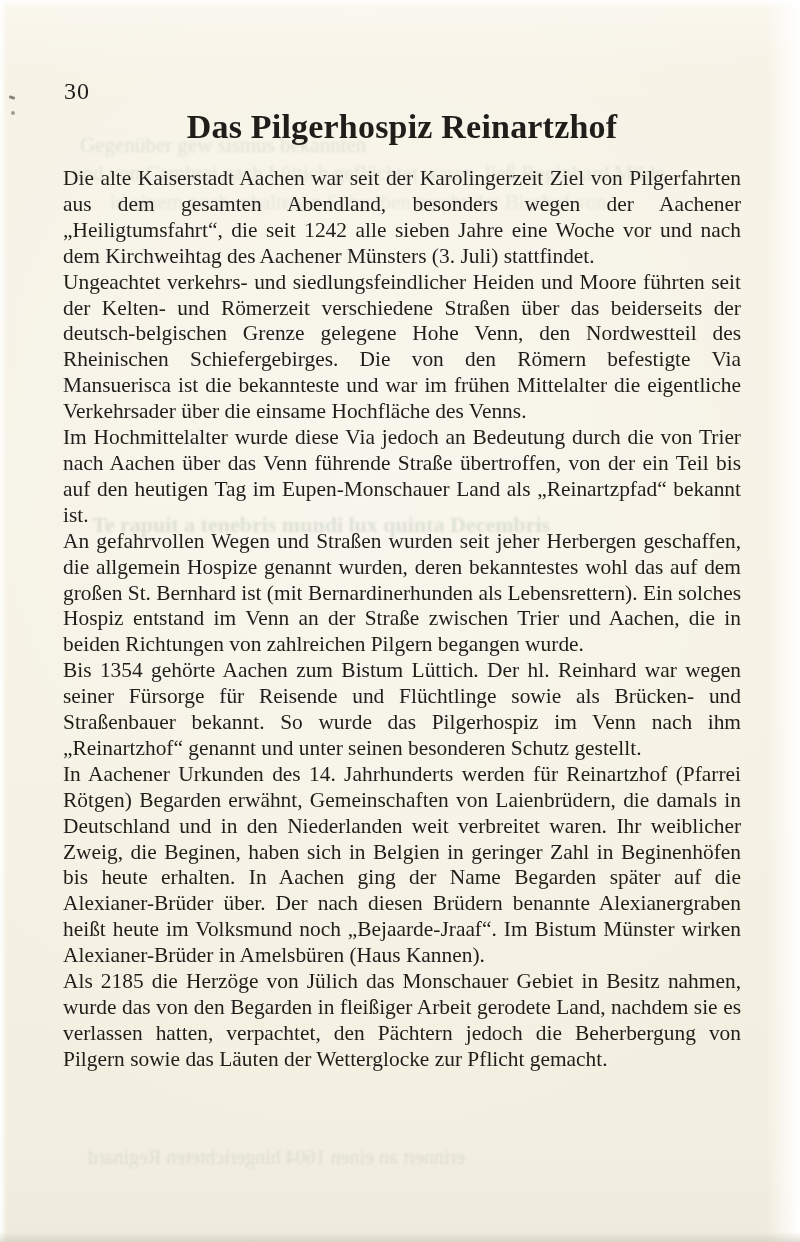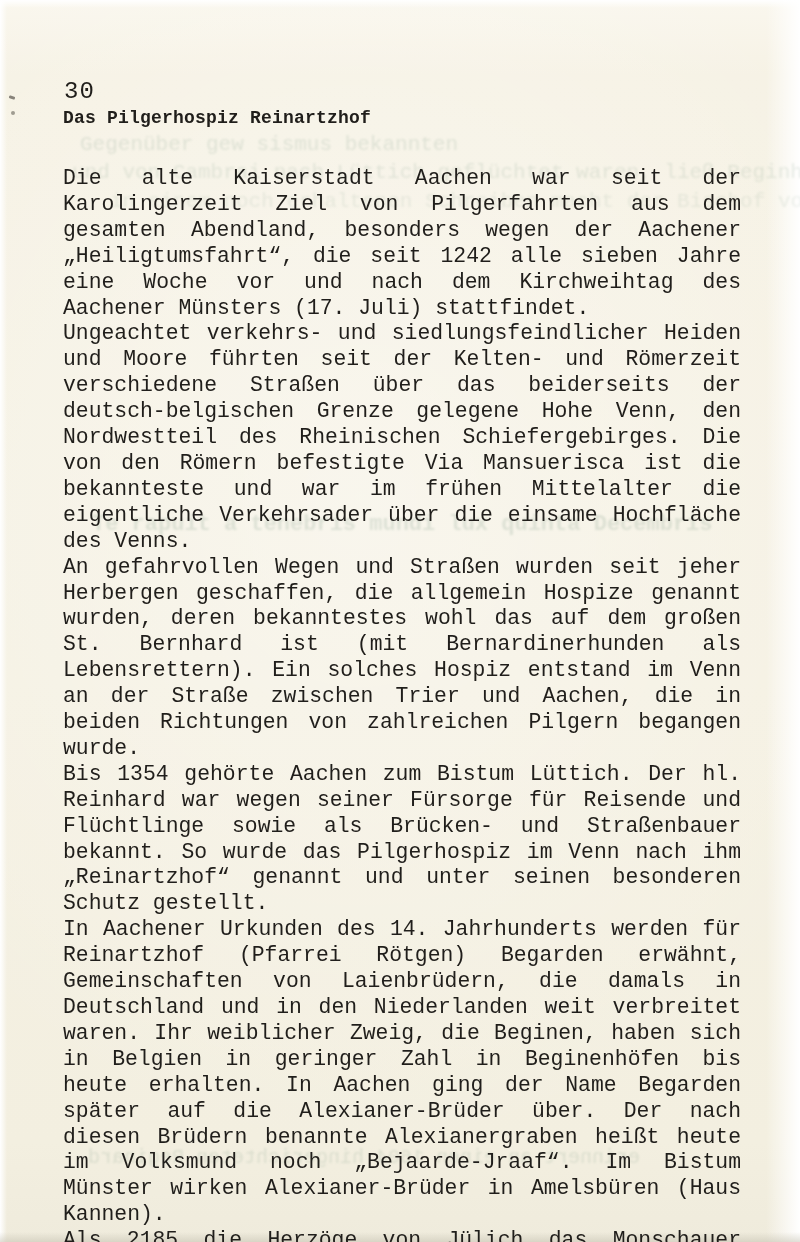--- a/index.html
+++ b/index.html
@@ -10,21 +10,21 @@
     overflow: hidden;
     background: #ffffff;
   }
   .scan-page {
     position: relative;
     width: 800px;
     height: 1242px;
     background:
       radial-gradient(ellipse 120% 90% at 45% 40%, rgba(255,255,255,0.35), rgba(0,0,0,0) 60%),
       linear-gradient(180deg, #faf7ee 0%, #f6f2e5 6%, #f5f1e3 55%, #f3efe0 92%, #efebdc 100%);
-    font-family: Liberation Mono, monospace;
+    font-family: Liberation Serif, serif;
     color: #201e1b;
   }
   
   .edge-top {
     position: absolute; top: 0; left: 0; width: 800px; height: 8px;
     background: linear-gradient(180deg, #ffffff 0%, rgba(255,255,255,0) 100%);
   }
   .edge-right {
     position: absolute; top: 0; right: 0; width: 34px; height: 1242px;
     background: linear-gradient(270deg, #ffffff 0%, rgba(255,255,255,0) 100%);
@@ -51,22 +51,22 @@
     left: 64px;
     top: 78px;
     font-size: 24px;
     letter-spacing: 1px;
   }
   .page-title {
     position: absolute;
     left: 63px;
     top: 108px;
     width: 678px;
-    text-align: left;
-    font-size: 18px;
+    text-align: center;
+    font-size: 34px;
     font-weight: bold;
     letter-spacing: 0.2px;
   }
   .body-text {
     position: absolute;
     left: 63px;
     top: 166px;
     width: 678px;
     font-size: 21.4px;
     line-height: 25.9px;
@@ -106,21 +106,22 @@
   <span class="bleed bleed-2">und von Cambrai nach Lüttich geflüchtet waren, ließ Reginhard Milde</span>
   <span class="bleed bleed-3">in einem noch erhaltenen Schreiben macht der Bischof von</span>
   <span class="bleed bleed-4">Te rapuit a tenebris mundi lux quinta Decembris</span>
   <span class="bleed bleed-5">erinnert an einen 1604 hingerichteten Reginard</span>
 
   <div class="page-number">30</div>
 
   <h1 class="page-title" style="margin:0;">Das Pilgerhospiz Reinartzhof</h1>
 
   <div class="body-text">
-    <p>Die alte Kaiserstadt Aachen war seit der Karolingerzeit Ziel von Pilgerfahrten aus dem gesamten Abendland, besonders wegen der Aachener „Heiligtumsfahrt“, die seit 1242 alle sieben Jahre eine Woche vor und nach dem Kirchweihtag des Aachener Münsters (17. Juli) stattfindet.</p>
+    <p>Die alte Kaiserstadt Aachen war seit der Karolingerzeit Ziel von Pilgerfahrten aus dem gesamten Abendland, besonders wegen der Aachener „Heiligtumsfahrt“, die seit 1242 alle sieben Jahre eine Woche vor und nach dem Kirchweihtag des Aachener Münsters (3. Juli) stattfindet.</p>
     <p>Ungeachtet verkehrs- und siedlungsfeindlicher Heiden und Moore führten seit der Kelten- und Römerzeit verschiedene Straßen über das beiderseits der deutsch-belgischen Grenze gelegene Hohe Venn, den Nordwestteil des Rheinischen Schiefergebirges. Die von den Römern befestigte Via Mansuerisca ist die bekannteste und war im frühen Mittelalter die eigentliche Verkehrsader über die einsame Hochfläche des Venns.</p>
+    <p>Im Hochmittelalter wurde diese Via jedoch an Bedeutung durch die von Trier nach Aachen über das Venn führende Straße übertroffen, von der ein Teil bis auf den heutigen Tag im Eupen-Monschauer Land als „Reinartzpfad“ bekannt ist.</p>
     <p>An gefahrvollen Wegen und Straßen wurden seit jeher Herbergen geschaffen, die allgemein Hospize genannt wurden, deren bekanntestes wohl das auf dem großen St. Bernhard ist (mit Bernardinerhunden als Lebensrettern). Ein solches Hospiz entstand im Venn an der Straße zwischen Trier und Aachen, die in beiden Richtungen von zahlreichen Pilgern begangen wurde.</p>
     <p>Bis 1354 gehörte Aachen zum Bistum Lüttich. Der hl. Reinhard war wegen seiner Fürsorge für Reisende und Flüchtlinge sowie als Brücken- und Straßenbauer bekannt. So wurde das Pilgerhospiz im Venn nach ihm „Reinartzhof“ genannt und unter seinen besonderen Schutz gestellt.</p>
     <p>In Aachener Urkunden des 14. Jahrhunderts werden für Reinartzhof (Pfarrei Rötgen) Begarden erwähnt, Gemeinschaften von Laienbrüdern, die damals in Deutschland und in den Niederlanden weit verbreitet waren. Ihr weiblicher Zweig, die Beginen, haben sich in Belgien in geringer Zahl in Beginenhöfen bis heute erhalten. In Aachen ging der Name Begarden später auf die Alexianer-Brüder über. Der nach diesen Brüdern benannte Alexianergraben heißt heute im Volksmund noch „Bejaarde-Jraaf“. Im Bistum Münster wirken Alexianer-Brüder in Amelsbüren (Haus Kannen).</p>
     <p>Als 2185 die Herzöge von Jülich das Monschauer Gebiet in Besitz nahmen, wurde das von den Begarden in fleißiger Arbeit gerodete Land, nachdem sie es verlassen hatten, verpachtet, den Pächtern jedoch die Beherbergung von Pilgern sowie das Läuten der Wetterglocke zur Pflicht gemacht.</p>
   </div>
 
 </div>
 
 </body></html>

